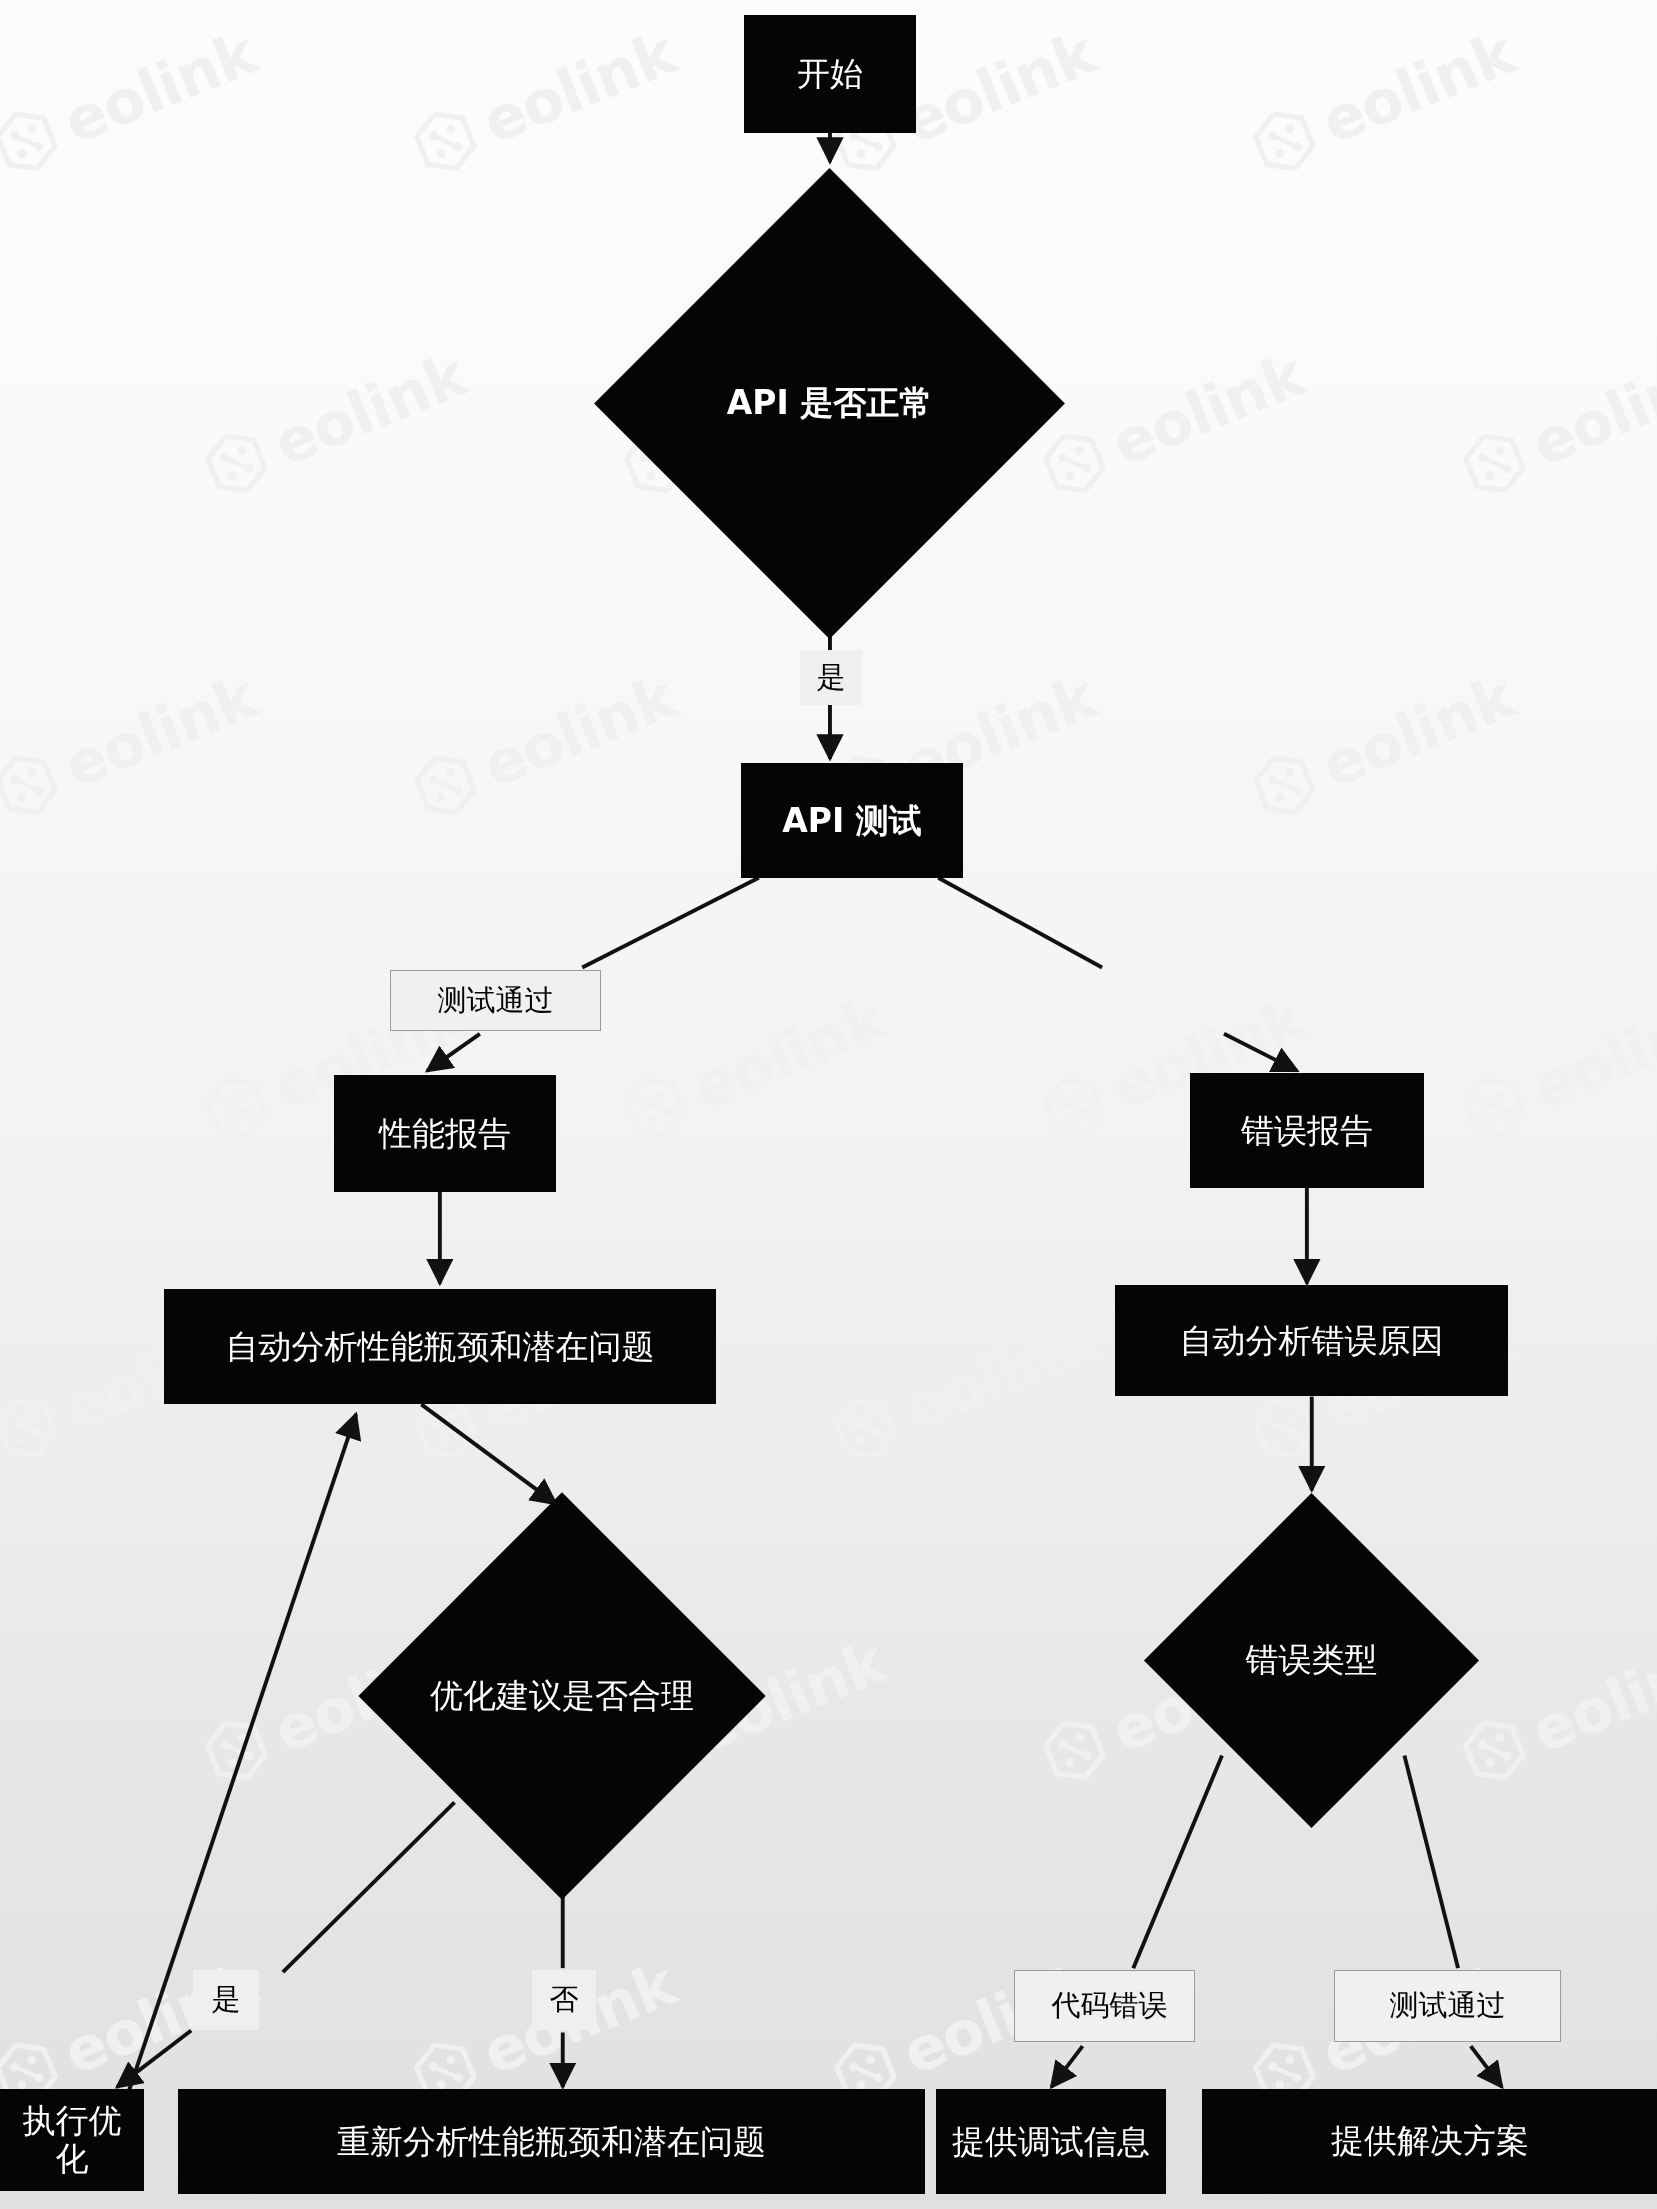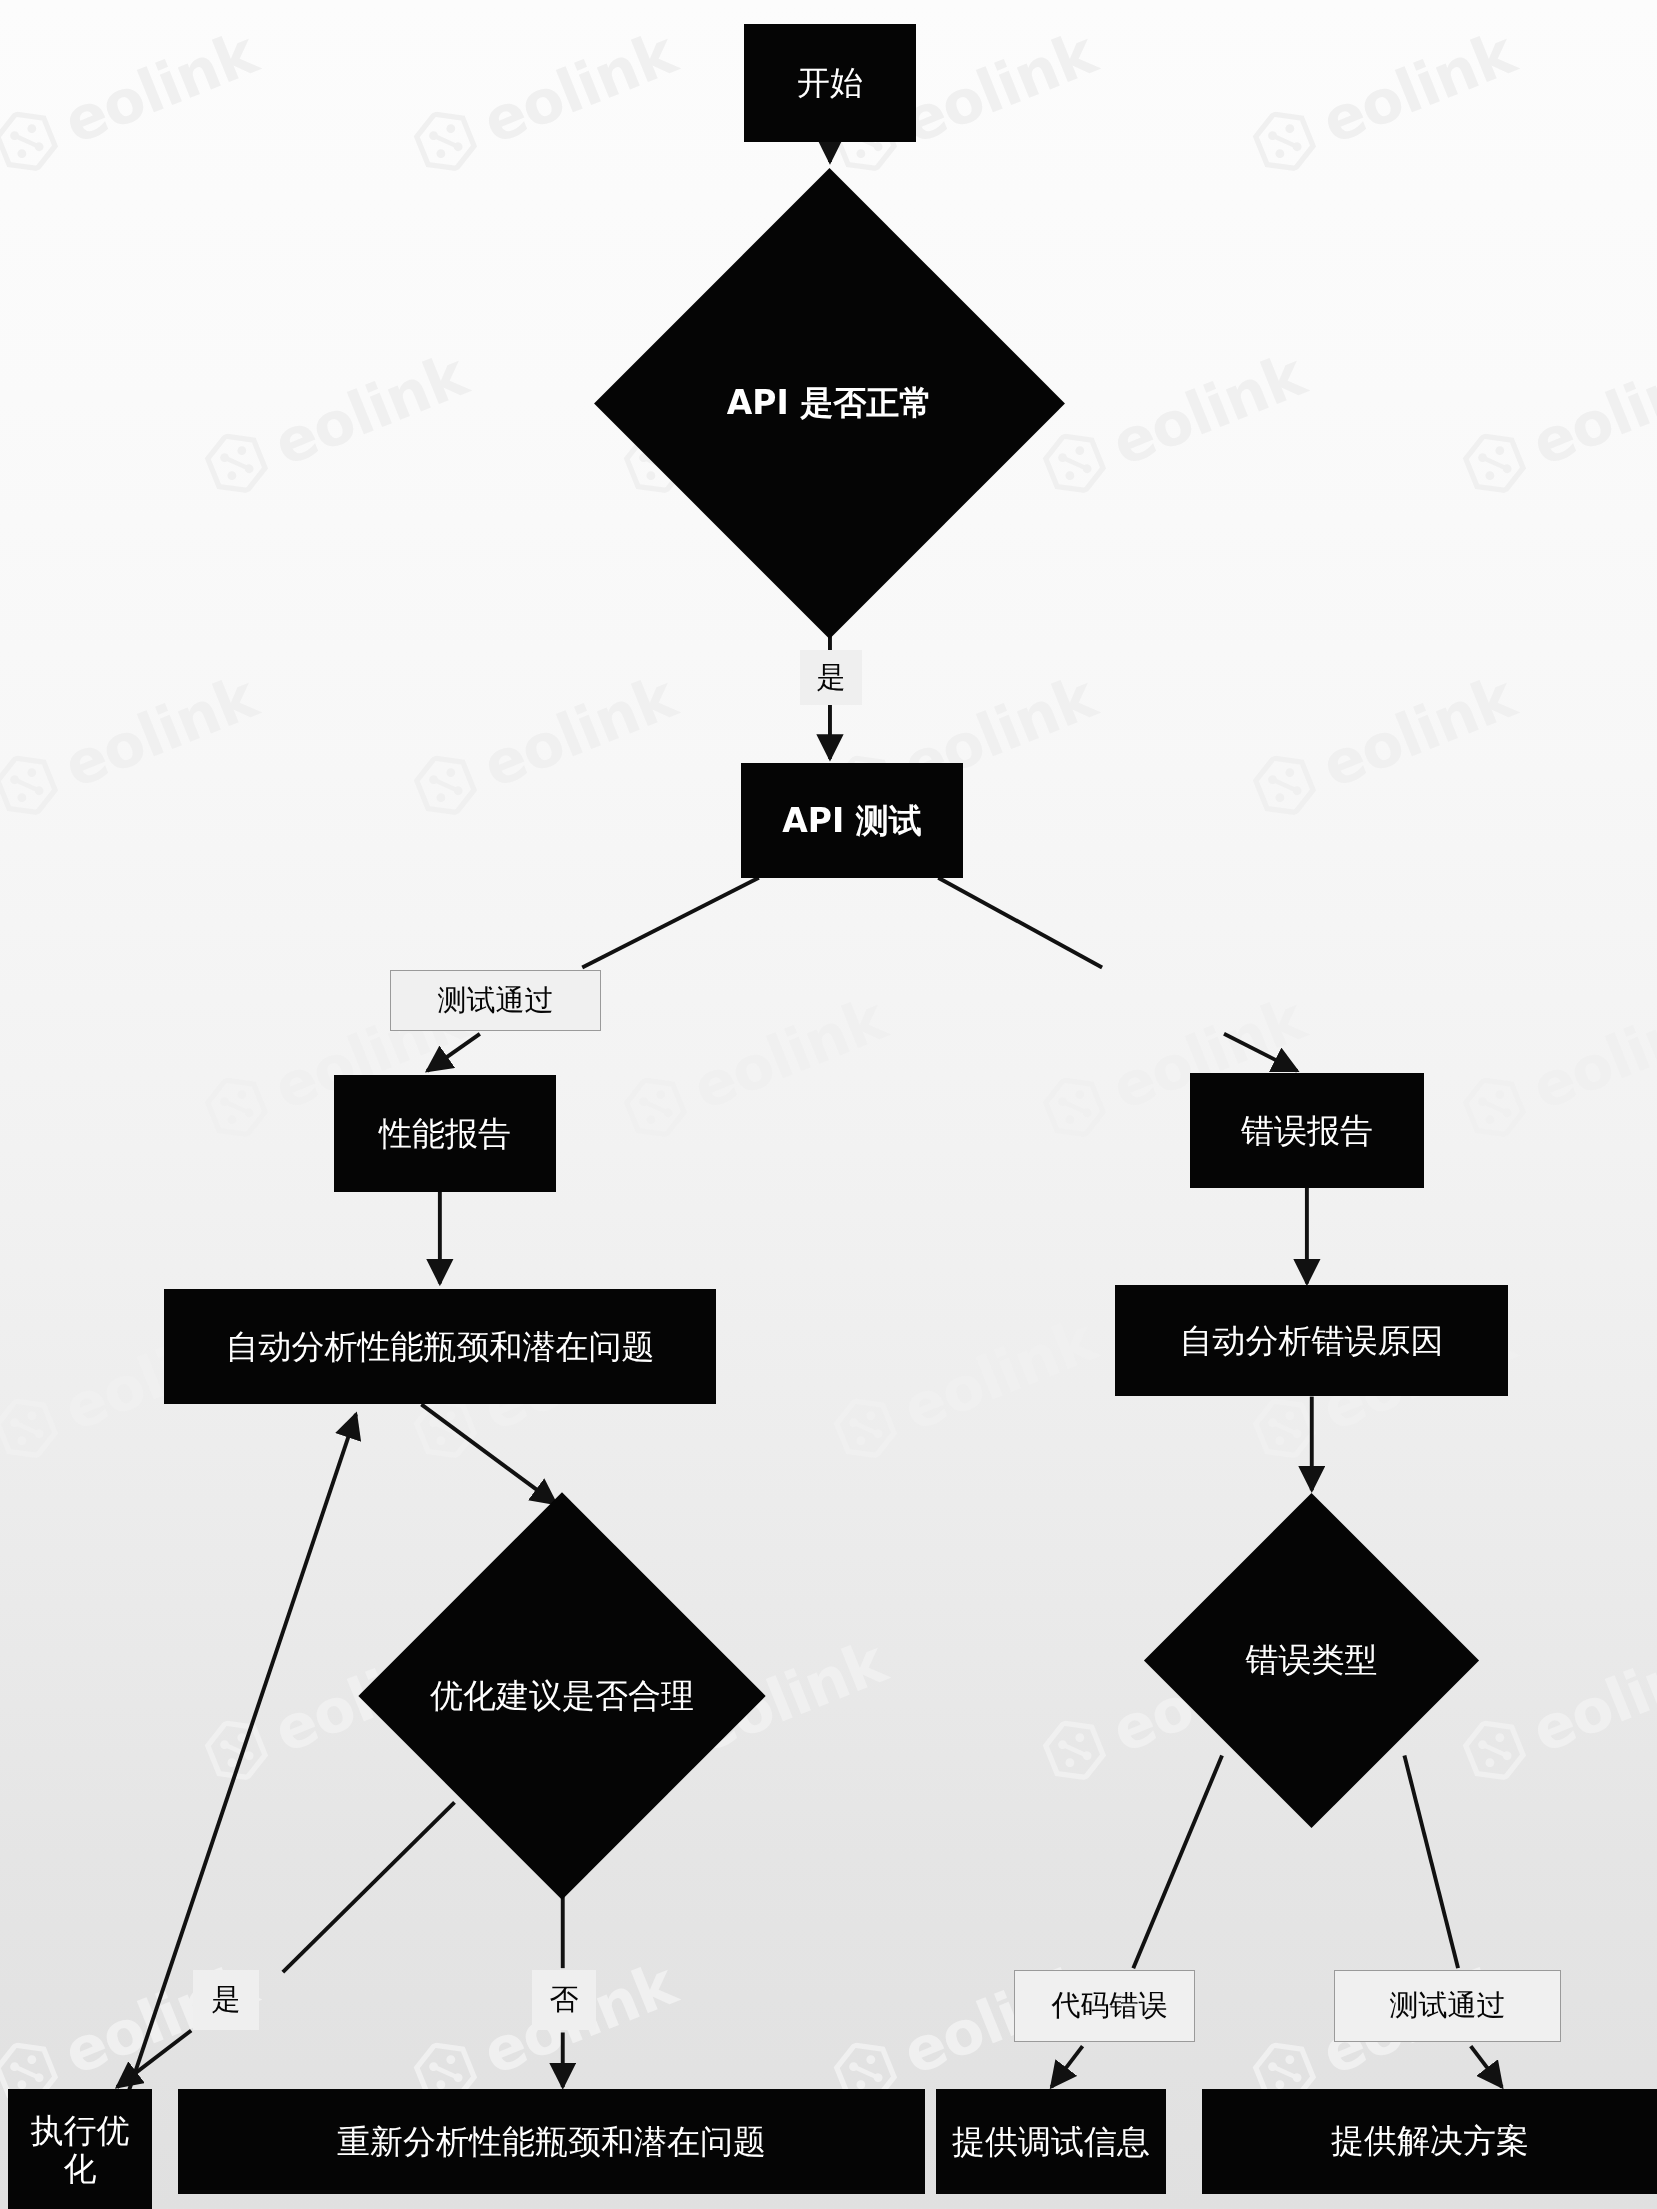--- a/index.html
+++ b/index.html
@@ -485,21 +485,21 @@
 
     <line x1="118" y1="2186" x2="365" y2="1450" stroke="#111111" stroke-width="4" marker-end="url(#ah)"></line>
 
     <line x1="1253" y1="1800" x2="1162" y2="2018" stroke="#111111" stroke-width="4"></line>
     <line x1="1110" y1="2098" x2="1078" y2="2140" stroke="#111111" stroke-width="4" marker-end="url(#ah)"></line>
 
     <line x1="1440" y1="1800" x2="1495" y2="2018" stroke="#111111" stroke-width="4"></line>
     <line x1="1508" y1="2098" x2="1540" y2="2140" stroke="#111111" stroke-width="4" marker-end="url(#ah)"></line>
   </svg>
 
-  <div class="node box" style="left:744px; top:24px; width:172px; height:118px;">
+  <div class="node box" style="left:744px; top:15px; width:172px; height:118px;">
     <span>开始</span>
   </div>
 
   <div class="diamond-wrap" style="left:663px; top:237px; width:333px; height:333px;">
     <div class="diamond-shape"></div>
     <div class="diamond-label bold">API 是否正常</div>
   </div>
 
   <div class="node box" style="left:741px; top:763px; width:222px; height:115px; font-weight:700;">
     <span>API 测试</span>
@@ -524,21 +524,21 @@
   <div class="diamond-wrap" style="left:418px; top:1552px; width:288px; height:288px;">
     <div class="diamond-shape"></div>
     <div class="diamond-label" style="left:-88px; right:-88px;">优化建议是否合理</div>
   </div>
 
   <div class="diamond-wrap" style="left:1193px; top:1542px; width:237px; height:237px;">
     <div class="diamond-shape"></div>
     <div class="diamond-label" style="left:-59px; right:-59px;">错误类型</div>
   </div>
 
-  <div class="node box" style="left:8px; top:2089px; width:144px; height:121px;">
+  <div class="node box" style="left:0px; top:2089px; width:144px; height:102px;">
     <span>执行优化</span>
   </div>
 
   <div class="node box" style="left:178px; top:2089px; width:747px; height:105px;">
     <span>重新分析性能瓶颈和潜在问题</span>
   </div>
 
   <div class="node box" style="left:936px; top:2089px; width:230px; height:105px;">
     <span>提供调试信息</span>
   </div>

